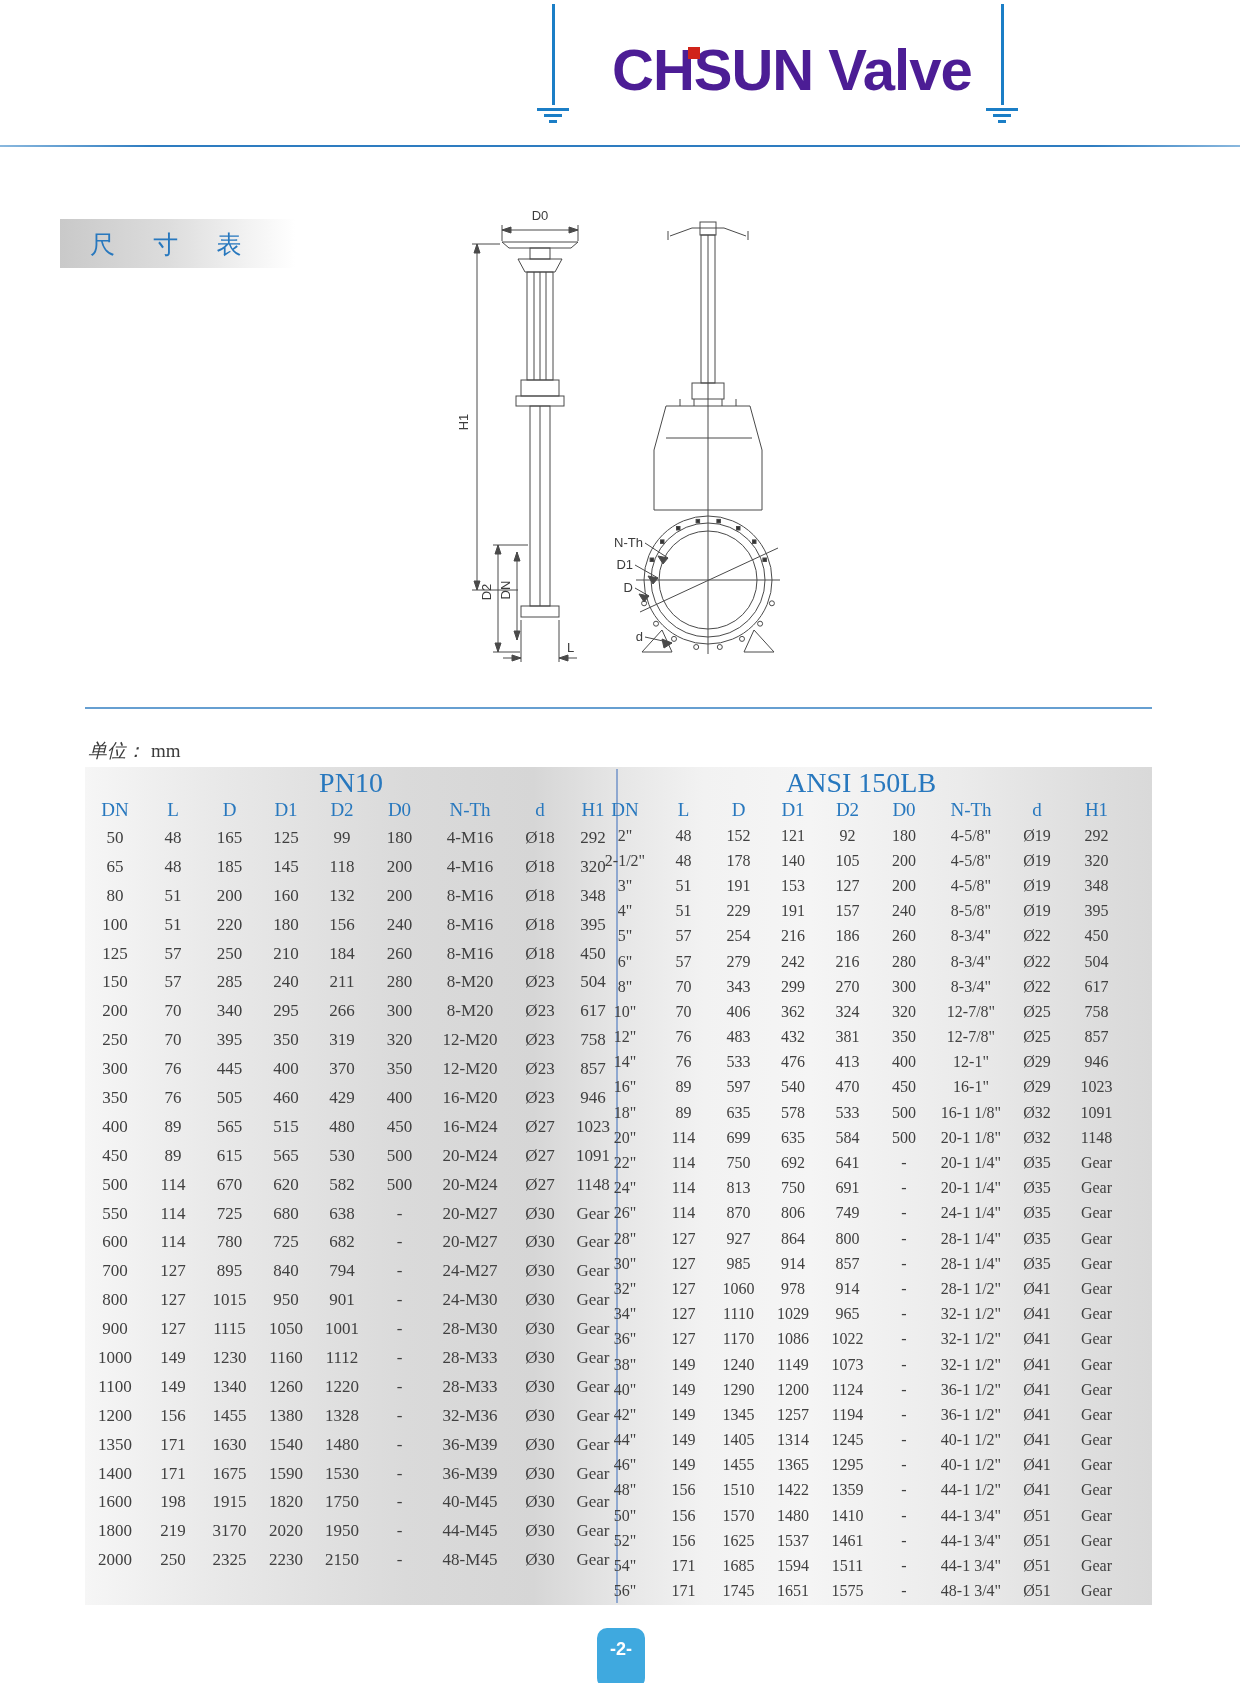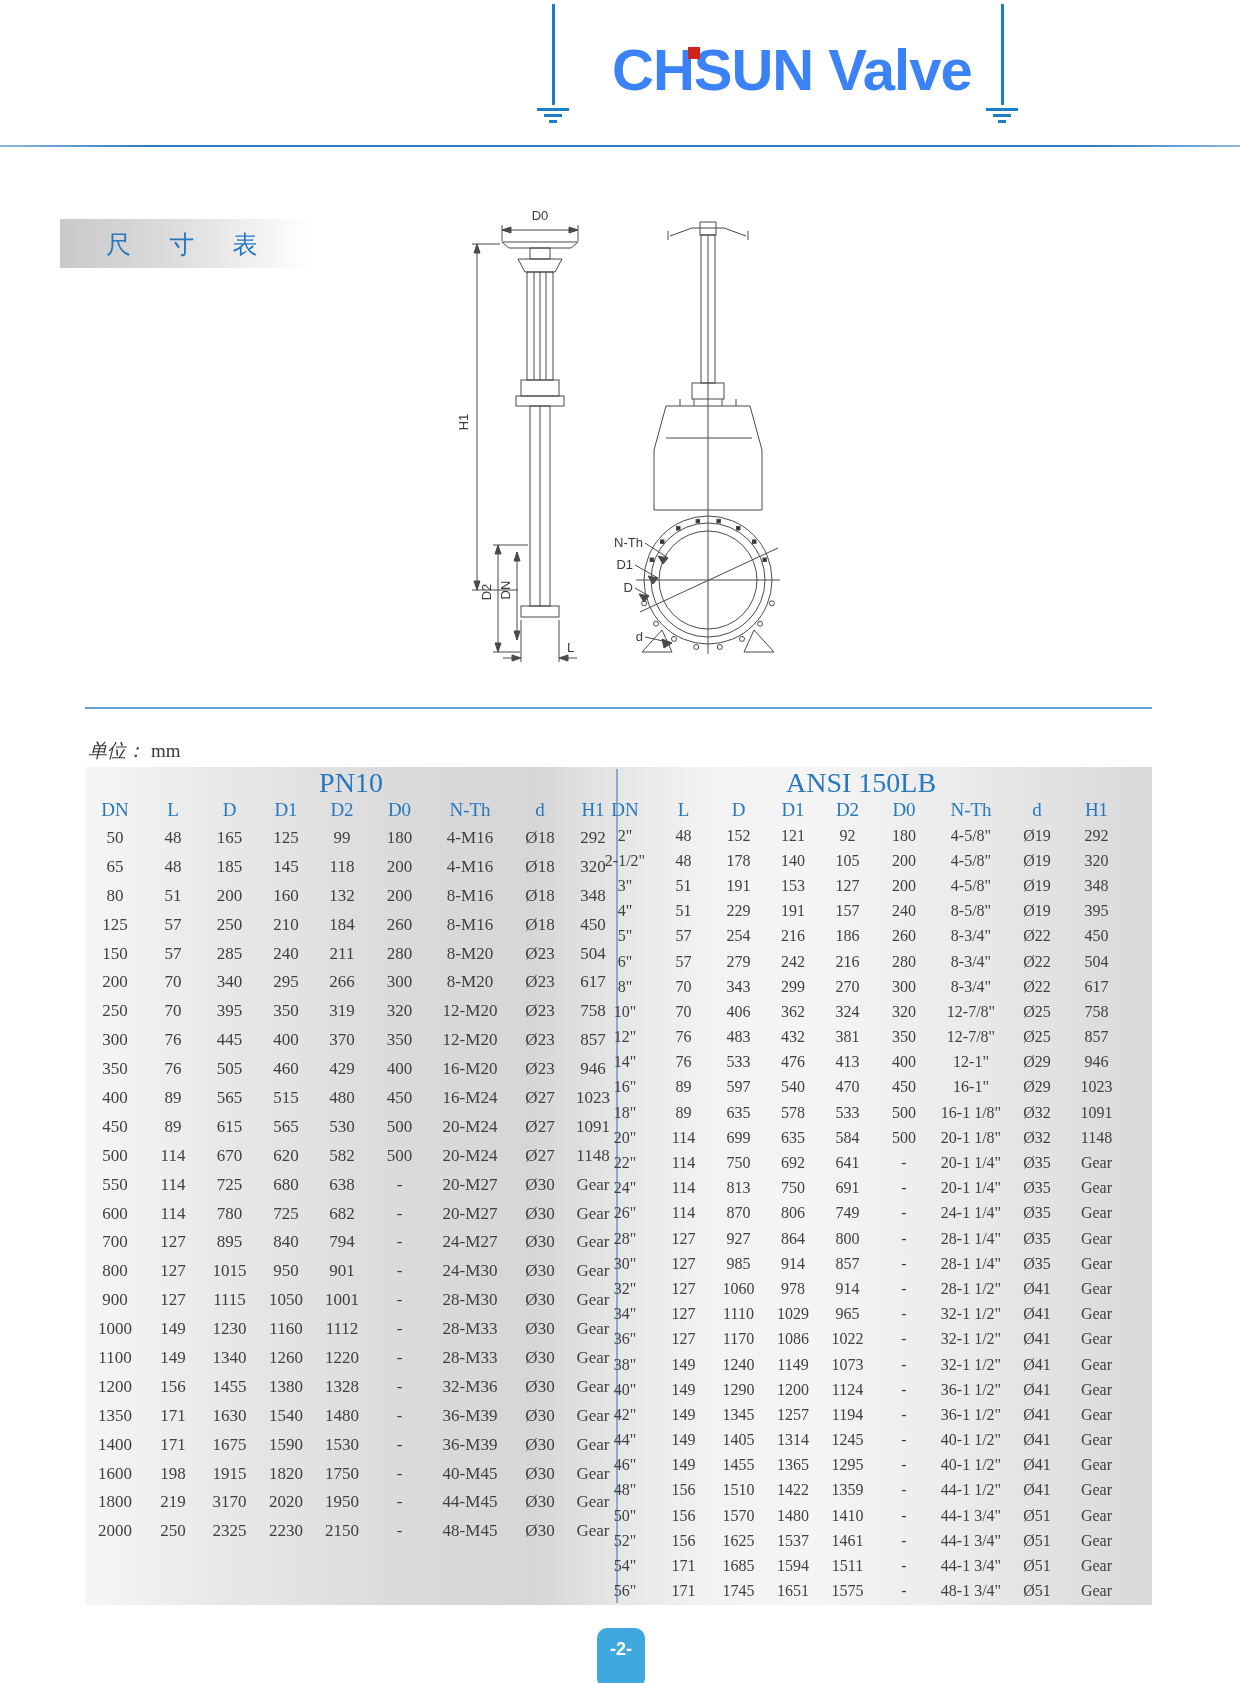--- a/index.html
+++ b/index.html
@@ -9,28 +9,28 @@
   
   .gmark{position:absolute;width:0;height:0;}
   .gline{position:absolute;left:-1.5px;top:0;width:3px;height:101px;background:#1b7ec6;}
   .gbar{position:absolute;background:#1b7ec6;height:3px;}
   .gbar.b1{left:-16px;top:104px;width:32px;}
   .gbar.b2{left:-9px;top:110px;width:18px;}
   .gbar.b3{left:-4px;top:116px;width:8px;}
   .gmark-left{left:553px;top:4px;}
   .gmark-right{left:1002px;top:4px;}
   .logo{position:absolute;left:612px;top:36px;font-family:"Liberation Sans","DejaVu Sans",sans-serif;
-        font-weight:bold;font-size:58px;letter-spacing:-1px;color:#3b82f6;white-space:nowrap;}
+        font-weight:bold;font-size:58px;letter-spacing:-1px;color:#4c1d95;white-space:nowrap;}
   .logo .dot{position:absolute;left:76px;top:11px;width:12px;height:12px;background:#d0231a;}
   .top-rule{position:absolute;left:0;top:145px;width:1240px;height:2px;
             background:linear-gradient(90deg,#8ab8de,#2e7cc0 12%,#2e7cc0 88%,#8ab8de);}
 
   
   .section-band{position:absolute;left:60px;top:219px;width:235px;height:49px;
-                background:linear-gradient(90deg,#c9c9c9 0%,#dcdcdc 45%,#ececec 70%,rgba(255,255,255,0) 100%);padding-left:16px;}
+                background:linear-gradient(90deg,#c9c9c9 0%,#dcdcdc 45%,#ececec 70%,rgba(255,255,255,0) 100%);}
   .section-title{display:block;padding:9px 0 0 30px;font-size:25px;color:#2878be;letter-spacing:16px;}
 
   
   .drawing{position:absolute;left:430px;top:200px;width:350px;height:470px;}
   .drawing text{fill:#3c3c3c;stroke:none;font-family:"Liberation Sans","DejaVu Sans",sans-serif;font-size:13px;}
   .mid-rule{position:absolute;left:85px;top:707px;width:1067px;height:2px;background:#4b8ec9;opacity:.85;}
 
   
   .unit-line{position:absolute;left:88px;top:738px;font-size:19px;color:#3a3a3a;text-align:center;}
   .unit-line .u-label{font-style:italic;}
@@ -250,20 +250,31 @@
               <td>51</td>
               <td>200</td>
               <td>160</td>
               <td>132</td>
               <td>200</td>
               <td>8-M16</td>
               <td>Ø18</td>
               <td>348</td>
             </tr>
             <tr>
+              <td>100</td>
+              <td>51</td>
+              <td>220</td>
+              <td>180</td>
+              <td>156</td>
+              <td>240</td>
+              <td>8-M16</td>
+              <td>Ø18</td>
+              <td>395</td>
+            </tr>
+            <tr>
               <td>125</td>
               <td>57</td>
               <td>250</td>
               <td>210</td>
               <td>184</td>
               <td>260</td>
               <td>8-M16</td>
               <td>Ø18</td>
               <td>450</td>
             </tr>

